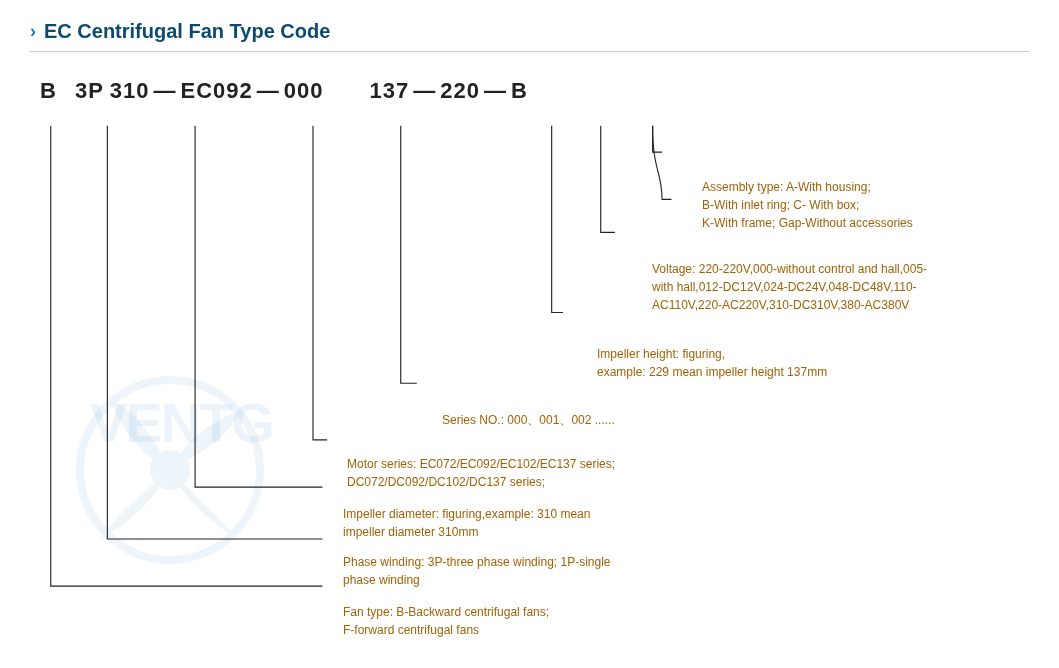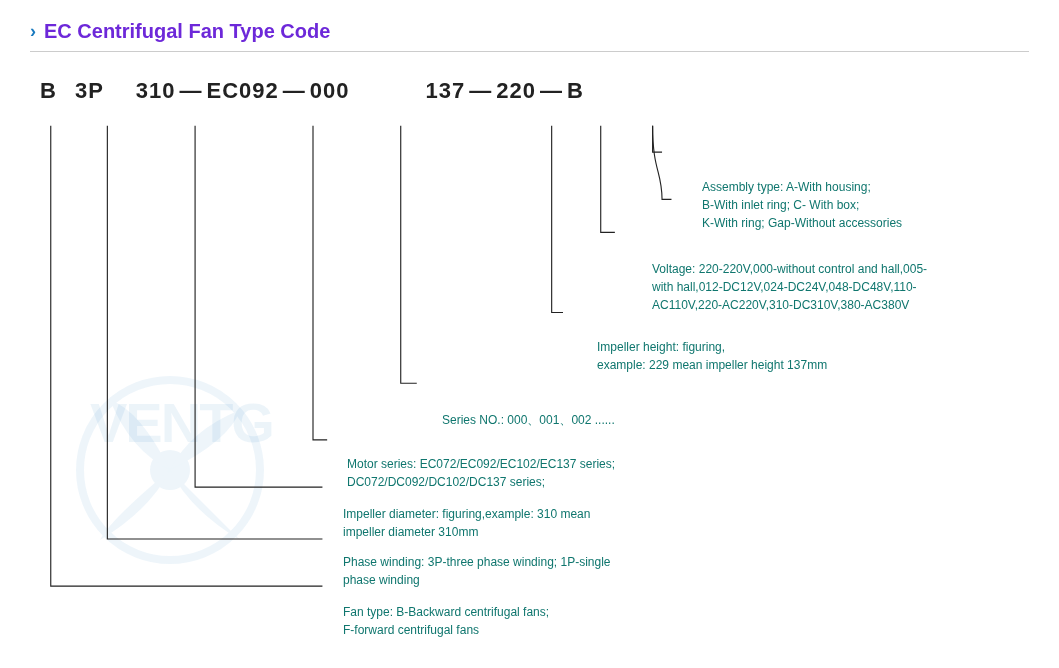--- a/index.html
+++ b/index.html
@@ -25,21 +25,21 @@
       margin-bottom: 8px;
       border-bottom: 1px solid #ccc;
       padding-bottom: 8px;
     }
     .title-chevron {
       color: #1a7abf;
       font-size: 18px;
       font-weight: bold;
     }
     .title-text {
-      color: #6d28d9;
+      color: #0c4a6e;
       font-size: 20px;
       font-weight: bold;
     }
     .diagram-area {
       position: relative;
       width: 100%;
       height: 590px;
     }
     
     .code-row {
@@ -93,21 +93,21 @@
       top: 0;
       left: 0;
       width: 100%;
       height: 100%;
       pointer-events: none;
     }
     
     .annotation {
       position: absolute;
       font-size: 12px;
-      color: #0f766e;
+      color: #a16207;
       line-height: 1.5;
     }
   </style>
 </head>
 <body>
 
 <div class="page">
 
   <div class="title-section">
     <span class="title-chevron">›</span>
@@ -124,26 +124,26 @@
       <path d="M100,100 Q160,70 170,40 Q120,60 100,100" fill="#1a7abf"></path>
       <path d="M100,100 Q150,150 170,170 Q120,140 100,100" fill="#1a7abf"></path>
       <path d="M100,100 Q40,150 30,170 Q80,140 100,100" fill="#1a7abf"></path>
     </svg>
 
     <div class="watermark">VENTG</div>
 
     <div class="code-row">
       <span class="code-item">B</span>
       <span class="code-item" style="margin-left:18px;">3P</span>
-      <span class="code-item" style="margin-left:32px;">310</span>
+      <span class="code-item" style="margin-left:6px;">310</span>
       <span class="code-dash"> — </span>
       <span class="code-item">EC092</span>
       <span class="code-dash"> — </span>
       <span class="code-item">000</span>
-      <span class="code-item" style="margin-left:76px;">137</span>
+      <span class="code-item" style="margin-left:46px;">137</span>
       <span class="code-dash"> — </span>
       <span class="code-item">220</span>
       <span class="code-dash"> — </span>
       <span class="code-item">B</span>
     </div>
 
     <svg class="lines-svg" viewBox="0 0 1059 590" xmlns="http://www.w3.org/2000/svg">
       <g stroke="#222" stroke-width="1.2" fill="none">
 
         <path d="M 660,52 L 660,80 L 670,80"></path>
@@ -163,30 +163,30 @@
         <path d="M 82,52 L 82,490 L 310,490"></path>
 
         <path d="M 22,52 L 22,540 L 310,540"></path>
 
       </g>
     </svg>
 
     <div class="annotation" style="top: 118px; left: 672px; max-width: 360px;">
       <span>Assembly type:  A-With housing;</span><br>
       <span>B-With inlet ring;  C- With box;</span><br>
-      <span>K-With ring; Gap-Without accessories</span>
+      <span>K-With frame; Gap-Without accessories</span>
     </div>
 
     <div class="annotation" style="top: 200px; left: 622px; max-width: 390px;">
       <span>Voltage:  220-220V,000-without control and hall,005-</span><br>
       <span>with hall,012-DC12V,024-DC24V,048-DC48V,110-</span><br>
       <span>AC110V,220-AC220V,310-DC310V,380-AC380V</span>
     </div>
 
-    <div class="annotation" style="top: 278px; left: 567px; max-width: 380px;">
+    <div class="annotation" style="top: 285px; left: 567px; max-width: 380px;">
       <span>Impeller height:   figuring,</span><br>
       <span>example: 229 mean impeller height 137mm</span>
     </div>
 
     <div class="annotation" style="top: 351px; left: 412px; max-width: 380px;">
       <span>Series NO.:  000、001、002 ......</span>
     </div>
 
     <div class="annotation" style="top: 395px; left: 317px; max-width: 380px;">
       <span>Motor series:  EC072/EC092/EC102/EC137 series;</span><br>

